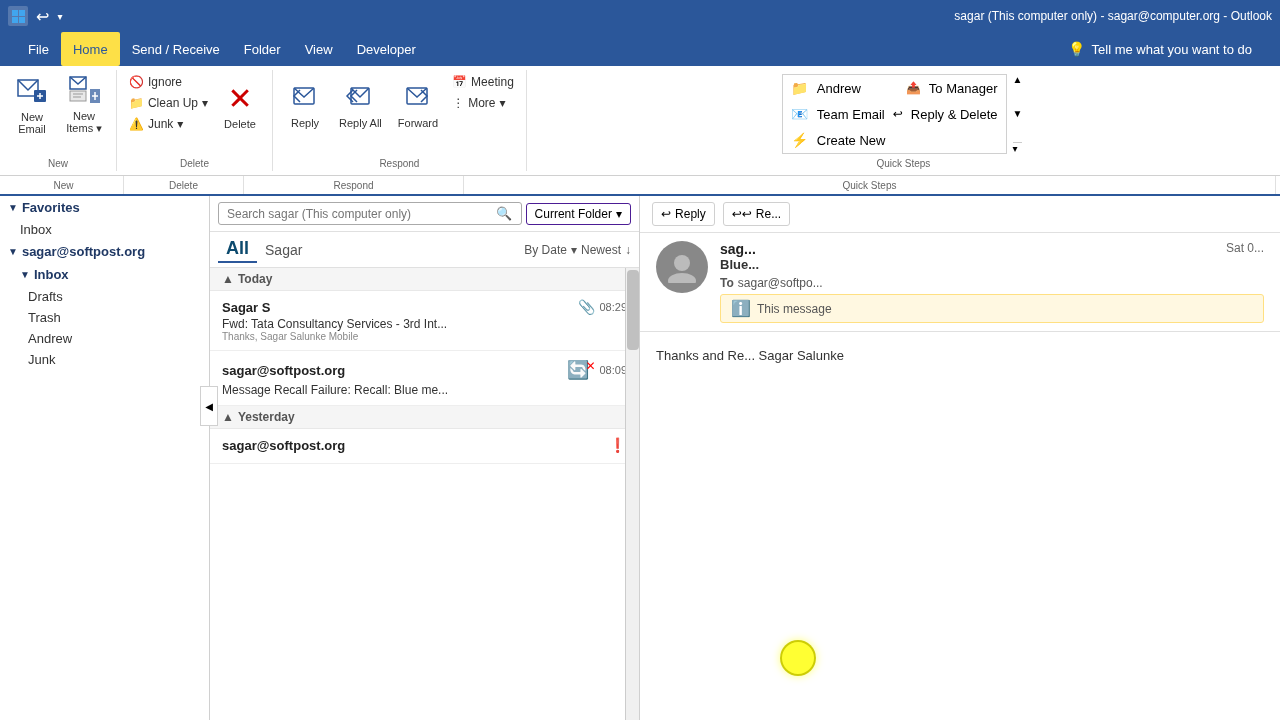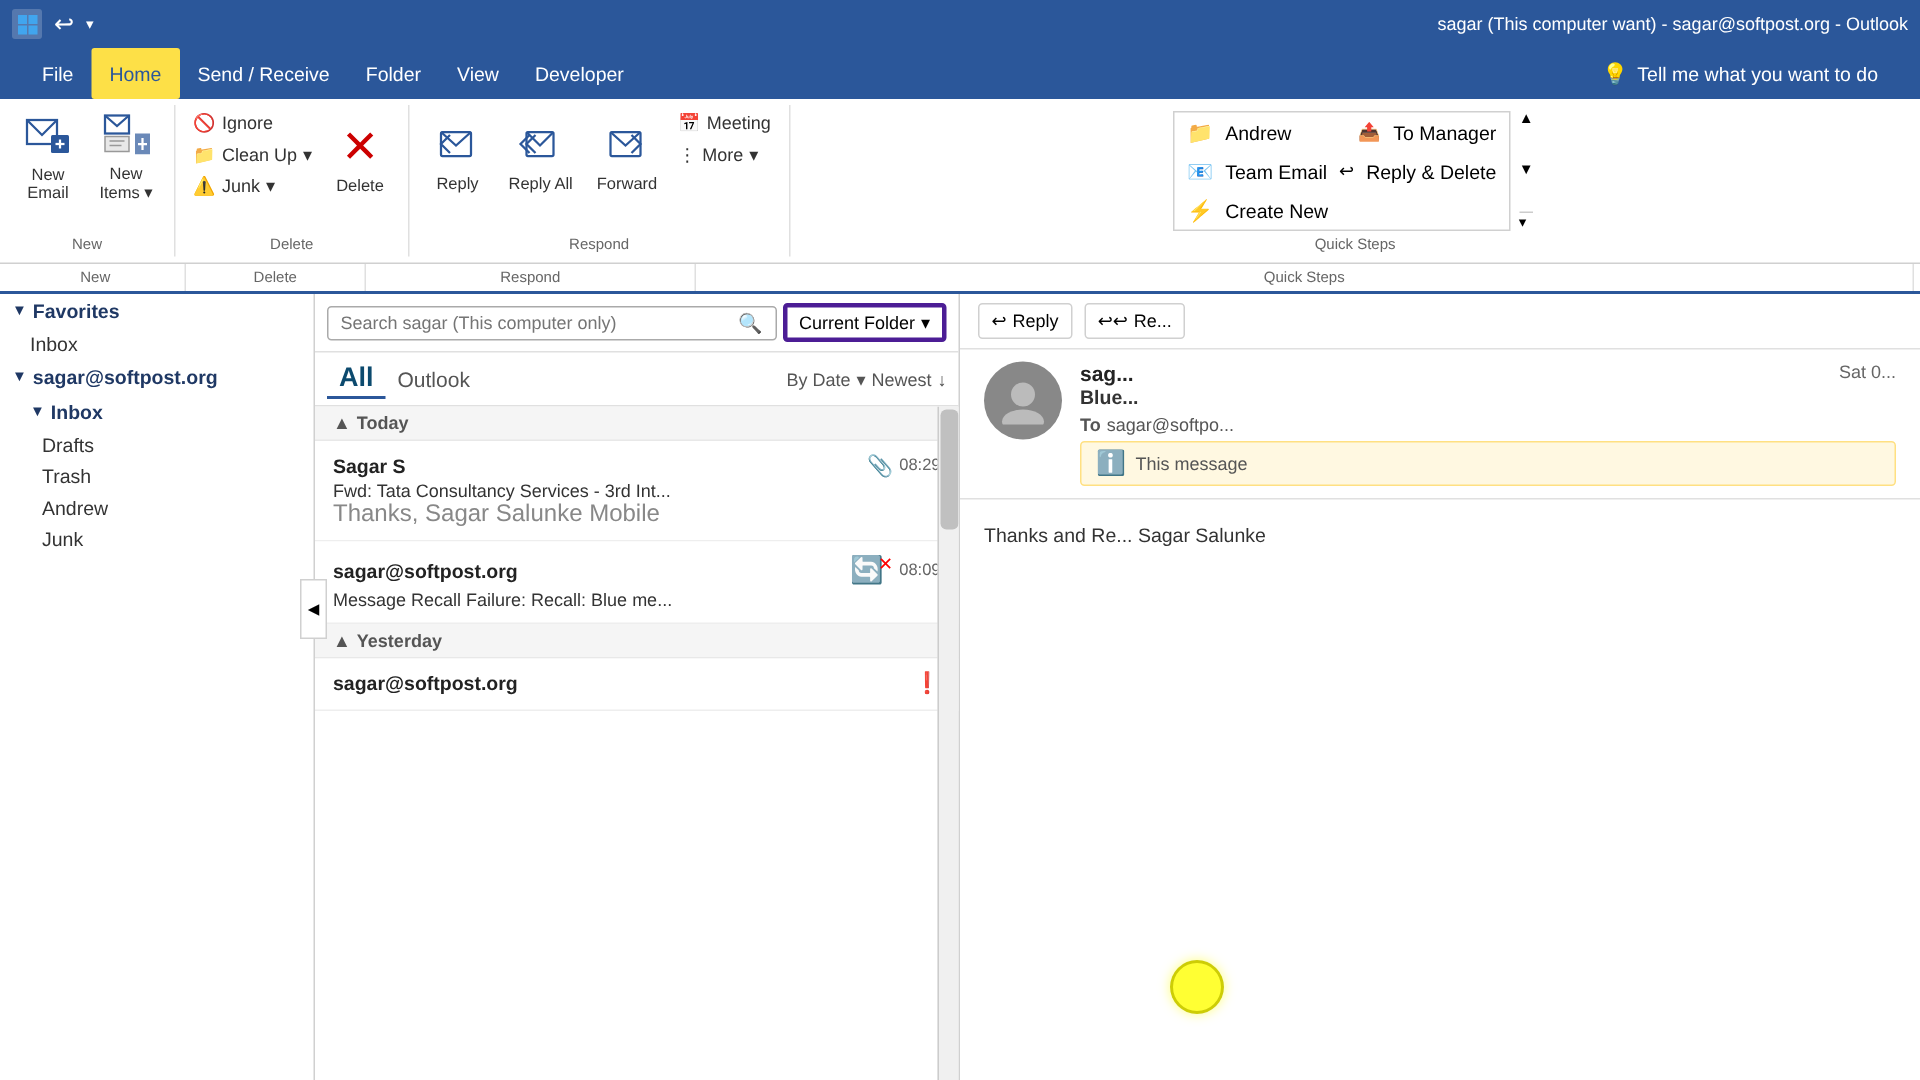--- a/index.html
+++ b/index.html
@@ -216,21 +216,21 @@
     }
     .search-input input {
       border: none;
       outline: none;
       flex: 1;
       font-size: 12px;
       color: #666;
     }
     .search-icon { font-size: 13px; color: #666; }
     .folder-dropdown {
-      border: 3px solid #4c1d95;
+      border: 1px solid #4c1d95;
       border-radius: 3px;
       padding: 3px 8px;
       font-size: 12px;
       display: flex;
       align-items: flex-start;
       gap: 4px;
       background: white;
       cursor: pointer;
       white-space: nowrap;
     }
@@ -283,21 +283,21 @@
     }
     .email-item-header {
       display: flex;
       justify-content: space-between;
       align-items: center;
       margin-bottom: 2px;
     }
     .email-sender { font-size: 13px; font-weight: 600; color: #222; }
     .email-time { font-size: 11px; color: #666; }
     .email-subject { font-size: 12px; color: #333; white-space: nowrap; overflow: hidden; text-overflow: ellipsis; max-width: 350px; }
-    .email-preview { font-size: 16px; color: #888; white-space: nowrap; overflow: hidden; text-overflow: ellipsis; max-width: 350px; }
+    .email-preview { font-size: 10px; color: #888; white-space: nowrap; overflow: hidden; text-overflow: ellipsis; max-width: 350px; }
     .email-attachment { font-size: 14px; color: #666; }
     .email-flag { font-size: 14px; color: #cc0000; }
     .email-icon-row { display: flex; align-items: center; gap: 4px; }
     .email-recall-icon { font-size: 18px; color: #cc6600; }
     .email-list-scroll { overflow-y: auto; flex: 1; position: relative; }
 
     
     .reading-pane {
       flex: 1;
       background: white;
@@ -393,21 +393,21 @@
       <svg width="16" height="16" viewBox="0 0 16 16">
         <rect x="2" y="2" width="6" height="6" fill="#41a5ee"></rect>
         <rect x="9" y="2" width="6" height="6" fill="#41a5ee"></rect>
         <rect x="2" y="9" width="6" height="6" fill="#41a5ee"></rect>
         <rect x="9" y="9" width="6" height="6" fill="#41a5ee"></rect>
       </svg>
     </div>
     <span class="title-bar-undo">↩</span>
     <span class="title-bar-dropdown">▾</span>
   </div>
-  <span class="title-bar-title">sagar (This computer want) - sagar@softpost.org - Outlook</span>
+  <span class="title-bar-title">sagar (This computer only) - sagar@computer.org - Outlook</span>
 </div>
 
 <div class="menu-bar">
   <div class="menu-item">File</div>
   <div class="menu-item active">Home</div>
   <div class="menu-item">Send / Receive</div>
   <div class="menu-item">Folder</div>
   <div class="menu-item">View</div>
   <div class="menu-item">Developer</div>
   <div class="menu-tell">
@@ -604,21 +604,21 @@
         <span class="search-icon">🔍</span>
       </div>
       <div class="folder-dropdown">
         <span>Current Folder</span>
         <span>▾</span>
       </div>
     </div>
 
     <div class="filter-bar">
       <span class="filter-all">All</span>
-      <span class="filter-unread">Outlook</span>
+      <span class="filter-unread">Sagar</span>
       <div class="filter-sort">
         <span>By Date</span>
         <span>▾</span>
         <span>Newest</span>
         <span>↓</span>
       </div>
     </div>
 
     <div class="email-list-scroll" style="position:relative;">
 

